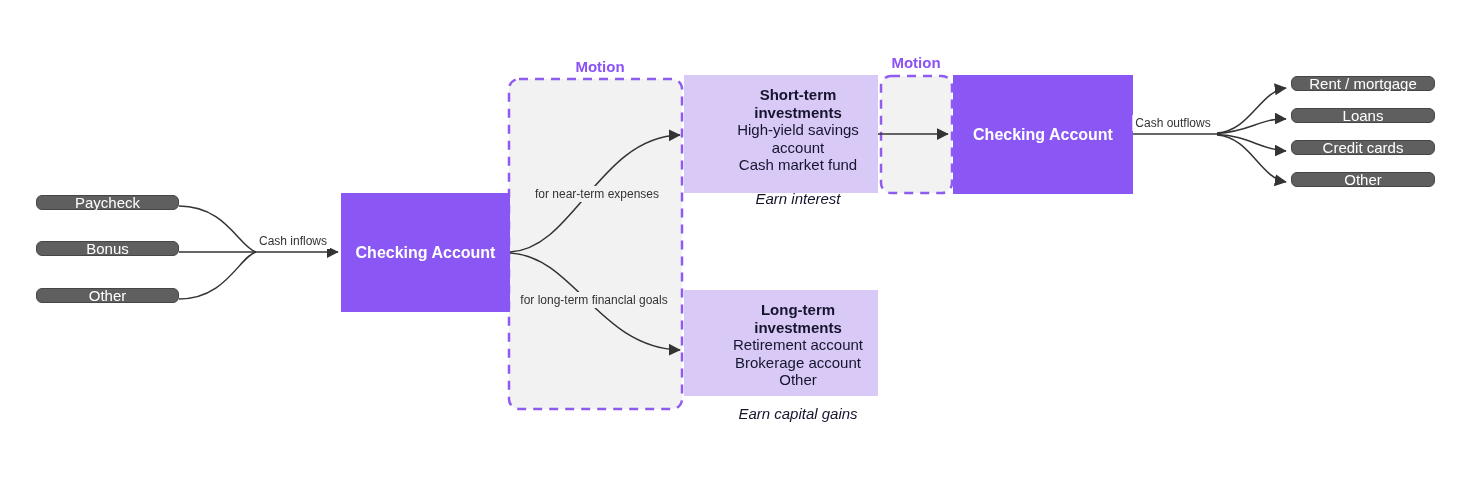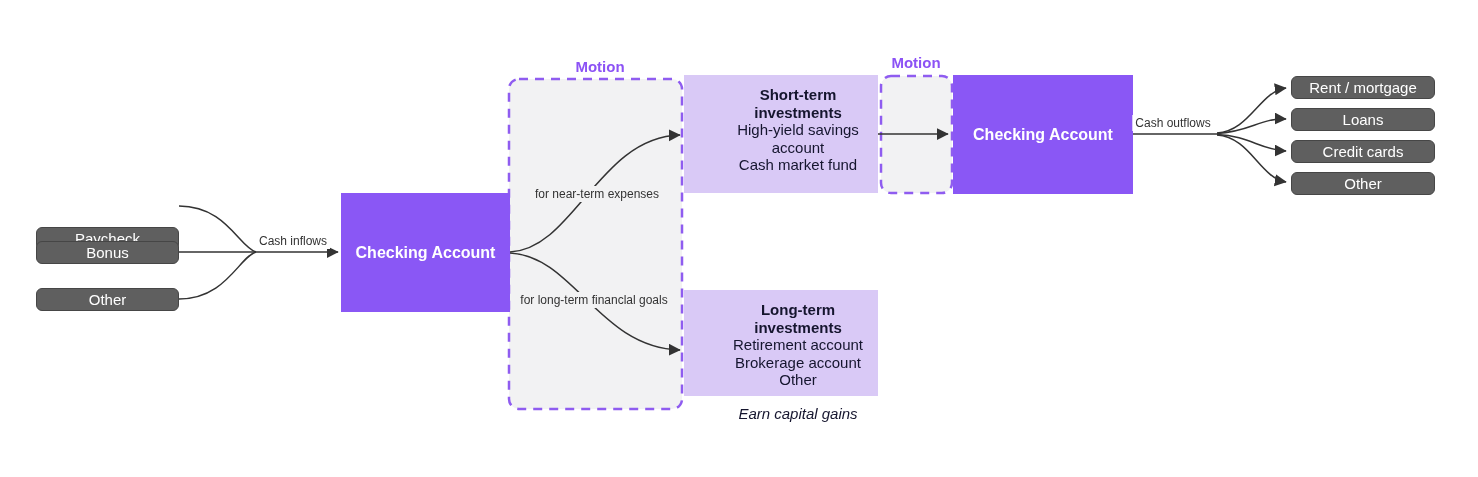--- a/index.html
+++ b/index.html
@@ -39,21 +39,21 @@
     stroke-width:1.5;
   }
   .node{position:absolute;z-index:2;}
   .pill{
     background:var(--dark-node-fill,#5f5f5f);
     border:1px solid var(--dark-node-border,#464646);
     border-radius:6px;
     color:var(--node-text-light,#fff);
     font-size:15px;
     display:flex;align-items:center;justify-content:center;
-    width:144px;height:23px;
+    width:144px;height:15px;
   }
   .account-box{
     background:var(--accent-purple,#8a57f5);
     color:var(--node-text-light,#fff);
     font-weight:bold;
     font-size:16px;
     display:flex;align-items:center;justify-content:center;
     text-align:center;
   }
   .invest-box{
@@ -89,38 +89,39 @@
 </head>
 <body>
 
 <div id="canvas">
 
   <svg id="bg-layer" class="layer" width="1478" height="477">
     <rect class="motion-rect" x="509" y="79" width="173" height="330" rx="10"></rect>
     <rect class="motion-rect" x="881" y="76" width="71" height="117" rx="10"></rect>
   </svg>
 
-  <div class="node pill" style="left:36px;top:195px;width:143px;margin-top:32px;">
+  <div class="node pill" style="left:36px;top:195px;width:143px;">
     <span>Paycheck</span>
   </div>
   <div class="node pill" style="left:36px;top:241px;width:143px;">
     <span>Bonus</span>
   </div>
   <div class="node pill" style="left:36px;top:288px;width:143px;">
     <span>Other</span>
   </div>
 
   <div class="node account-box" style="left:341px;top:193px;width:169px;height:119px;">
     <span>Checking Account</span>
   </div>
 
   <div class="node invest-box" style="left:684px;top:75px;width:194px;height:118px;">
     <div class="invest-title">Short-term investments</div>
     <div>High-yield savings account</div>
     <div>Cash market fund</div>
+    <div class="invest-note">Earn interest</div>
   </div>
 
   <div class="node account-box" style="left:953px;top:75px;width:180px;height:119px;">
     <span>Checking Account</span>
   </div>
 
   <div class="node invest-box" style="left:684px;top:290px;width:194px;height:106px;">
     <div class="invest-title">Long-term investments</div>
     <div>Retirement account</div>
     <div>Brokerage account</div>

